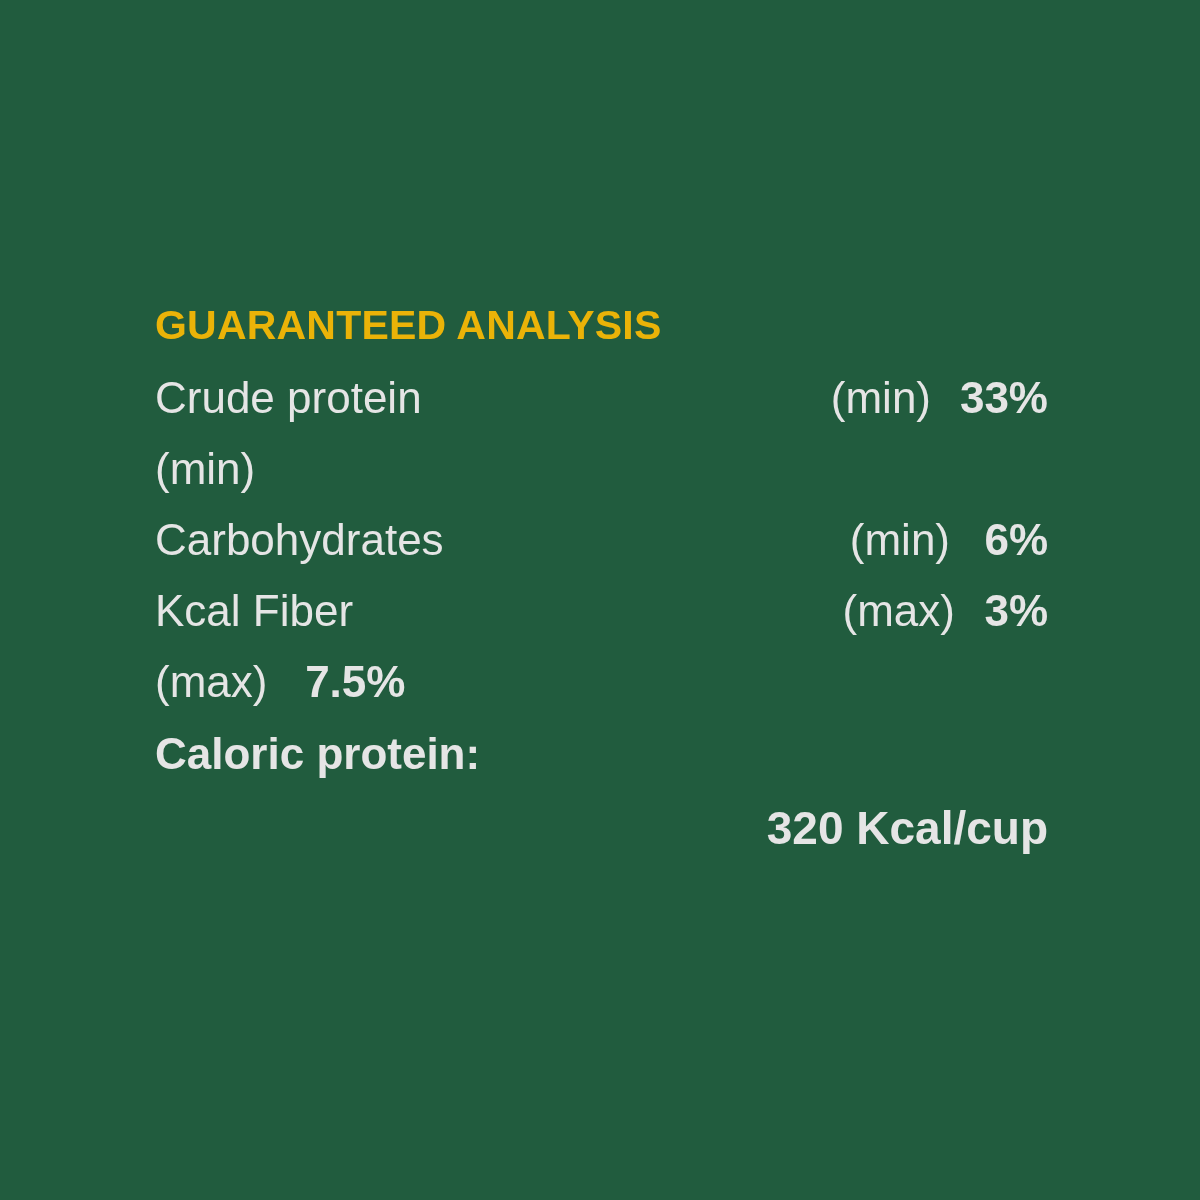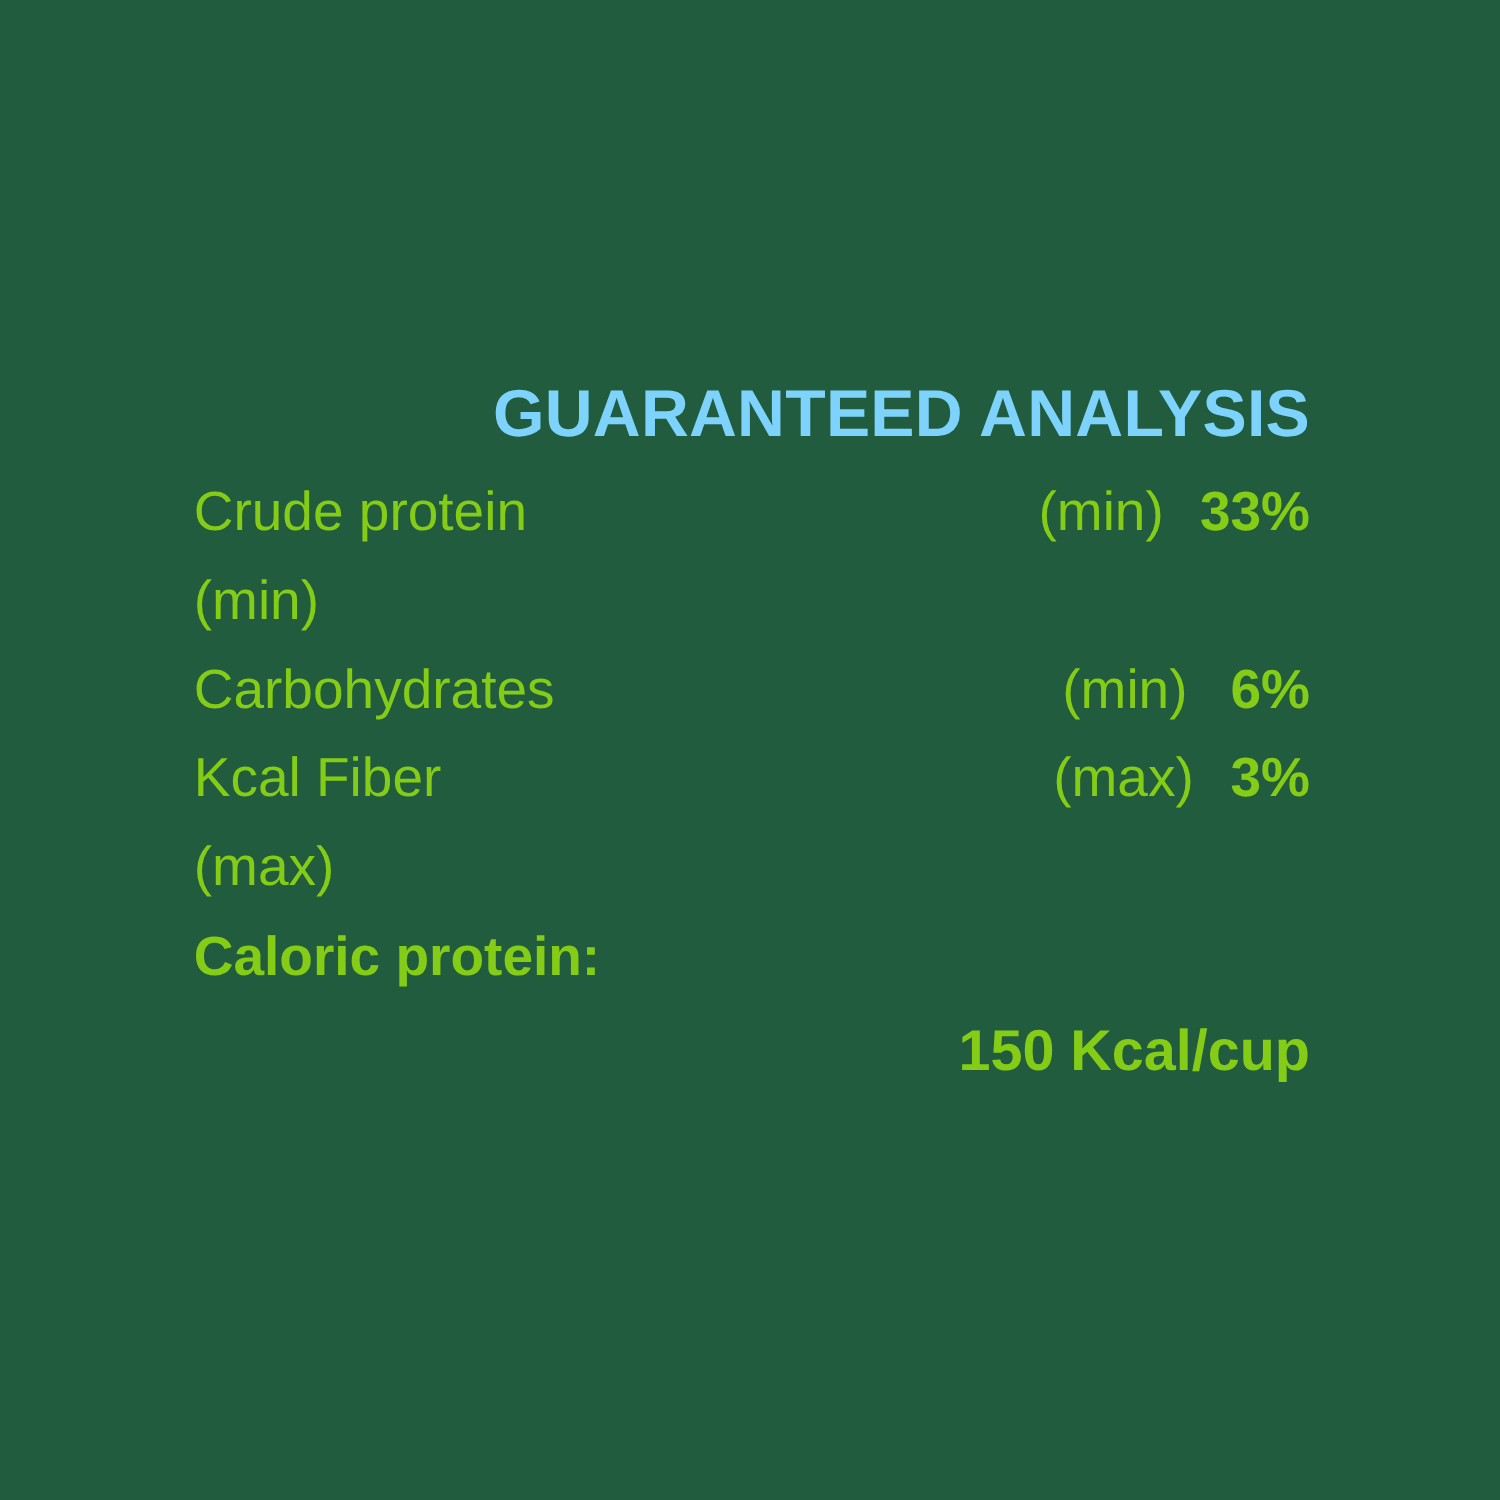--- a/index.html
+++ b/index.html
@@ -15,40 +15,39 @@
   }
 
   .panel {
     position: absolute;
     left: 155px;
     top: 305px;
     width: 893px;
   }
 
   .ga-title {
-    color: #7dd3fc;
-    font-size: 53px;
+    color: #eab308;
+    font-size: 41px;
     font-weight: bold;
     letter-spacing: 0.2px;
     line-height: 1.0;
     margin: 0 0 16px 0;
     white-space: nowrap;
-    text-align: right;
   }
 
   .ga-rows {
     display: block;
   }
 
   .ga-row {
     display: flex;
     align-items: flex-end;
     justify-content: space-between;
     height: 71px;
-    color: #84cc16;
+    color: #e5e5e5;
     font-size: 44px;
     line-height: 71px;
     white-space: nowrap;
   }
 
   .ga-label {
     flex: 0 0 auto;
     font-weight: normal;
   }
 
@@ -141,25 +140,26 @@
         <span class="ga-qualifier">(max)</span>
         <span class="gap-w"></span>
         <span class="ga-amount amt-1">3%</span>
       </span>
     </div>
 
     <div class="ga-row">
       <span class="ga-value-group">
         <span class="ga-qualifier">(max)</span>
         <span class="gap-n"></span>
+        <span class="ga-amount amt-3">7.5%</span>
       </span>
     </div>
 
     <div class="ga-row caloric">
       <span class="ga-label">Caloric protein:</span>
     </div>
 
     <div class="ga-row caloric-second">
-      <span class="ga-amount">150 Kcal/cup</span>
+      <span class="ga-amount">320 Kcal/cup</span>
     </div>
 
   </div>
 </div>
 
 </body></html>

